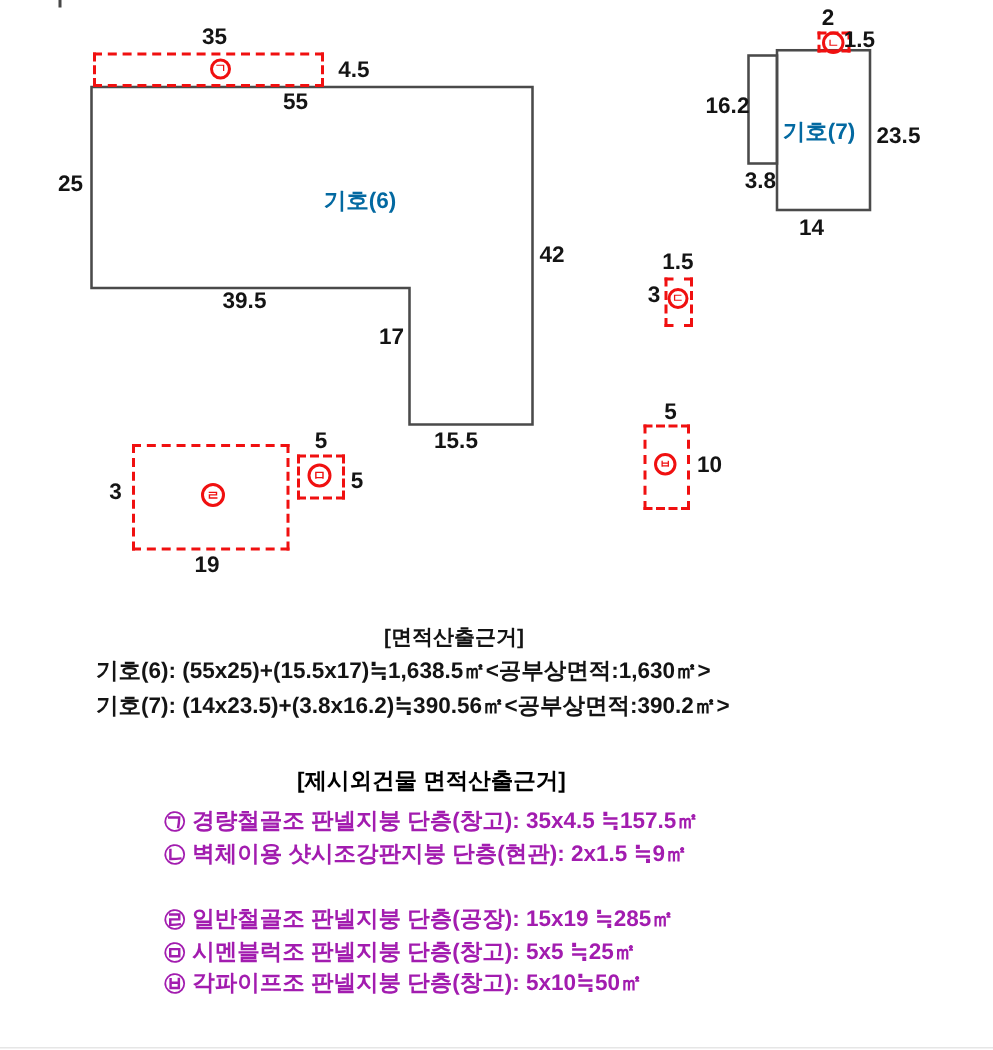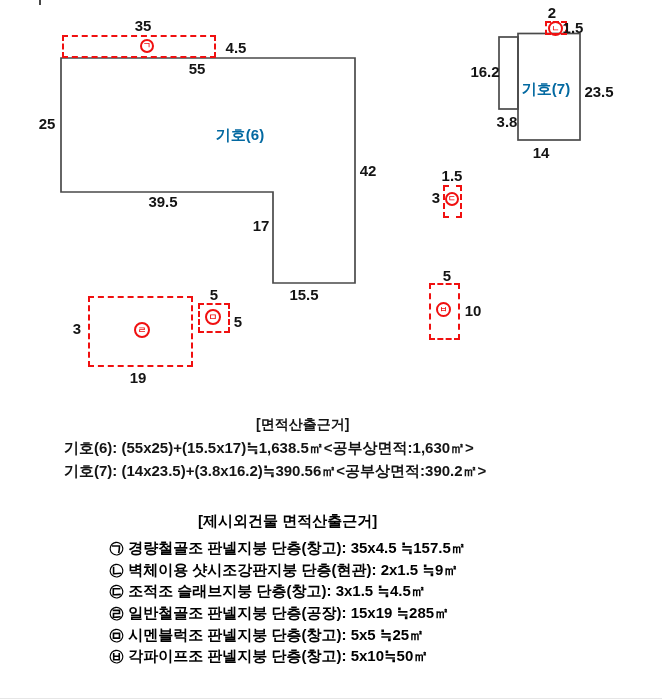--- a/index.html
+++ b/index.html
@@ -19,21 +19,21 @@
   .dashed-box{position:absolute;border:2px dashed #f01010;box-sizing:border-box;}
   .badge{
     position:absolute;border:2px solid #f01010;border-radius:50%;box-sizing:border-box;
     display:flex;align-items:center;justify-content:center;
     color:#f01010;font-weight:bold;line-height:1;background:transparent;
   }
   .txt{position:absolute;white-space:nowrap;line-height:1;}
   .blk-heading{font-size:14px;font-weight:bold;color:#141414;}
   .blk-line{font-size:15px;font-weight:bold;color:#141414;}
   .red-heading{font-size:15px;font-weight:bold;color:#000000;}
-  .red-line{font-size:15px;font-weight:bold;color:#000000;}
+  .red-line{font-size:15px;font-weight:bold;color:#a21caf;}
   .top-tick{position:absolute;left:39px;top:0;width:2px;height:5px;background:#474747;}
   .bottom-rule{position:absolute;left:0;top:698px;width:662px;height:1px;background:#e6e6e6;}
 </style>
 </head>
 <body>
 
 <div class="canvas">
 
   <div class="top-tick"></div>
 
@@ -85,19 +85,18 @@
   <div class="dim" style="left:214px;top:294px;">5</div>
   <div class="dim" style="left:238px;top:321px;">5</div>
 
   <div class="txt blk-heading" style="left:256px;top:417px;">[면적산출근거]</div>
   <div class="txt blk-line" style="left:64px;top:440px;">기호(6):  (55x25)+(15.5x17)≒1,638.5㎡&lt;공부상면적:1,630㎡&gt;</div>
   <div class="txt blk-line" style="left:64px;top:463px;">기호(7):  (14x23.5)+(3.8x16.2)≒390.56㎡&lt;공부상면적:390.2㎡&gt;</div>
 
   <div class="txt red-heading" style="left:198px;top:513px;">[제시외건물 면적산출근거]</div>
   <div class="txt red-line" style="left:109px;top:540px;">㉠ 경량철골조 판넬지붕 단층(창고): 35x4.5 ≒157.5㎡</div>
   <div class="txt red-line" style="left:109px;top:562px;">㉡ 벽체이용 샷시조강판지붕 단층(현관): 2x1.5 ≒9㎡</div>
-  <div class="txt red-line" style="left:109px;top:583px;">㉢ 조적조 슬래브지붕 단층(창고): 3x1.5 ≒4.5㎡</div>
   <div class="txt red-line" style="left:109px;top:605px;">㉣ 일반철골조 판넬지붕 단층(공장): 15x19 ≒285㎡</div>
   <div class="txt red-line" style="left:109px;top:627px;">㉤ 시멘블럭조 판넬지붕 단층(창고): 5x5 ≒25㎡</div>
   <div class="txt red-line" style="left:109px;top:648px;">㉥ 각파이프조 판넬지붕 단층(창고): 5x10≒50㎡</div>
 
   <div class="bottom-rule"></div>
 </div>
 
 </body></html>

